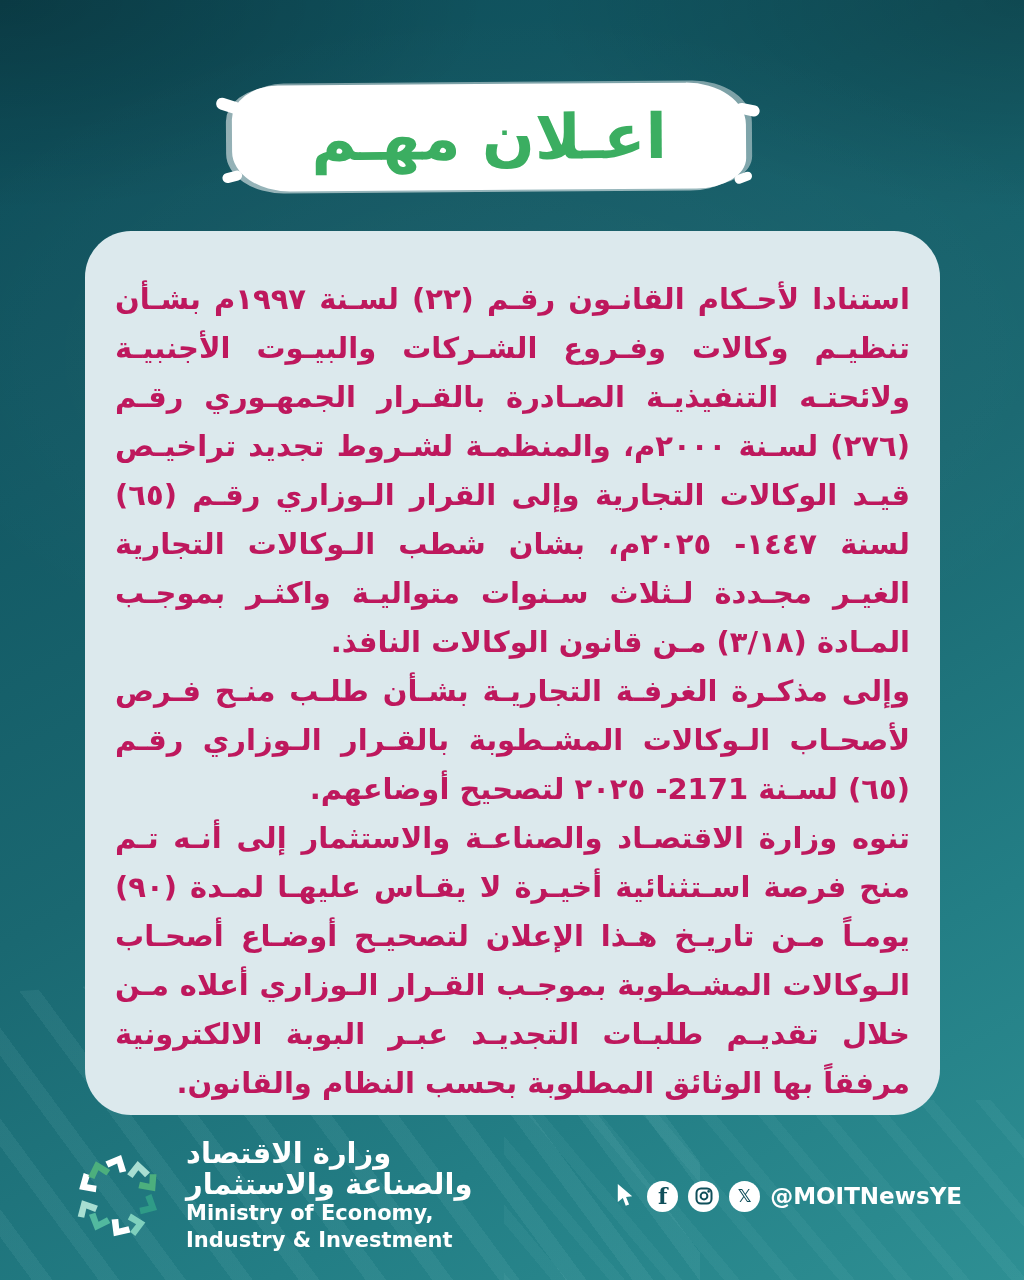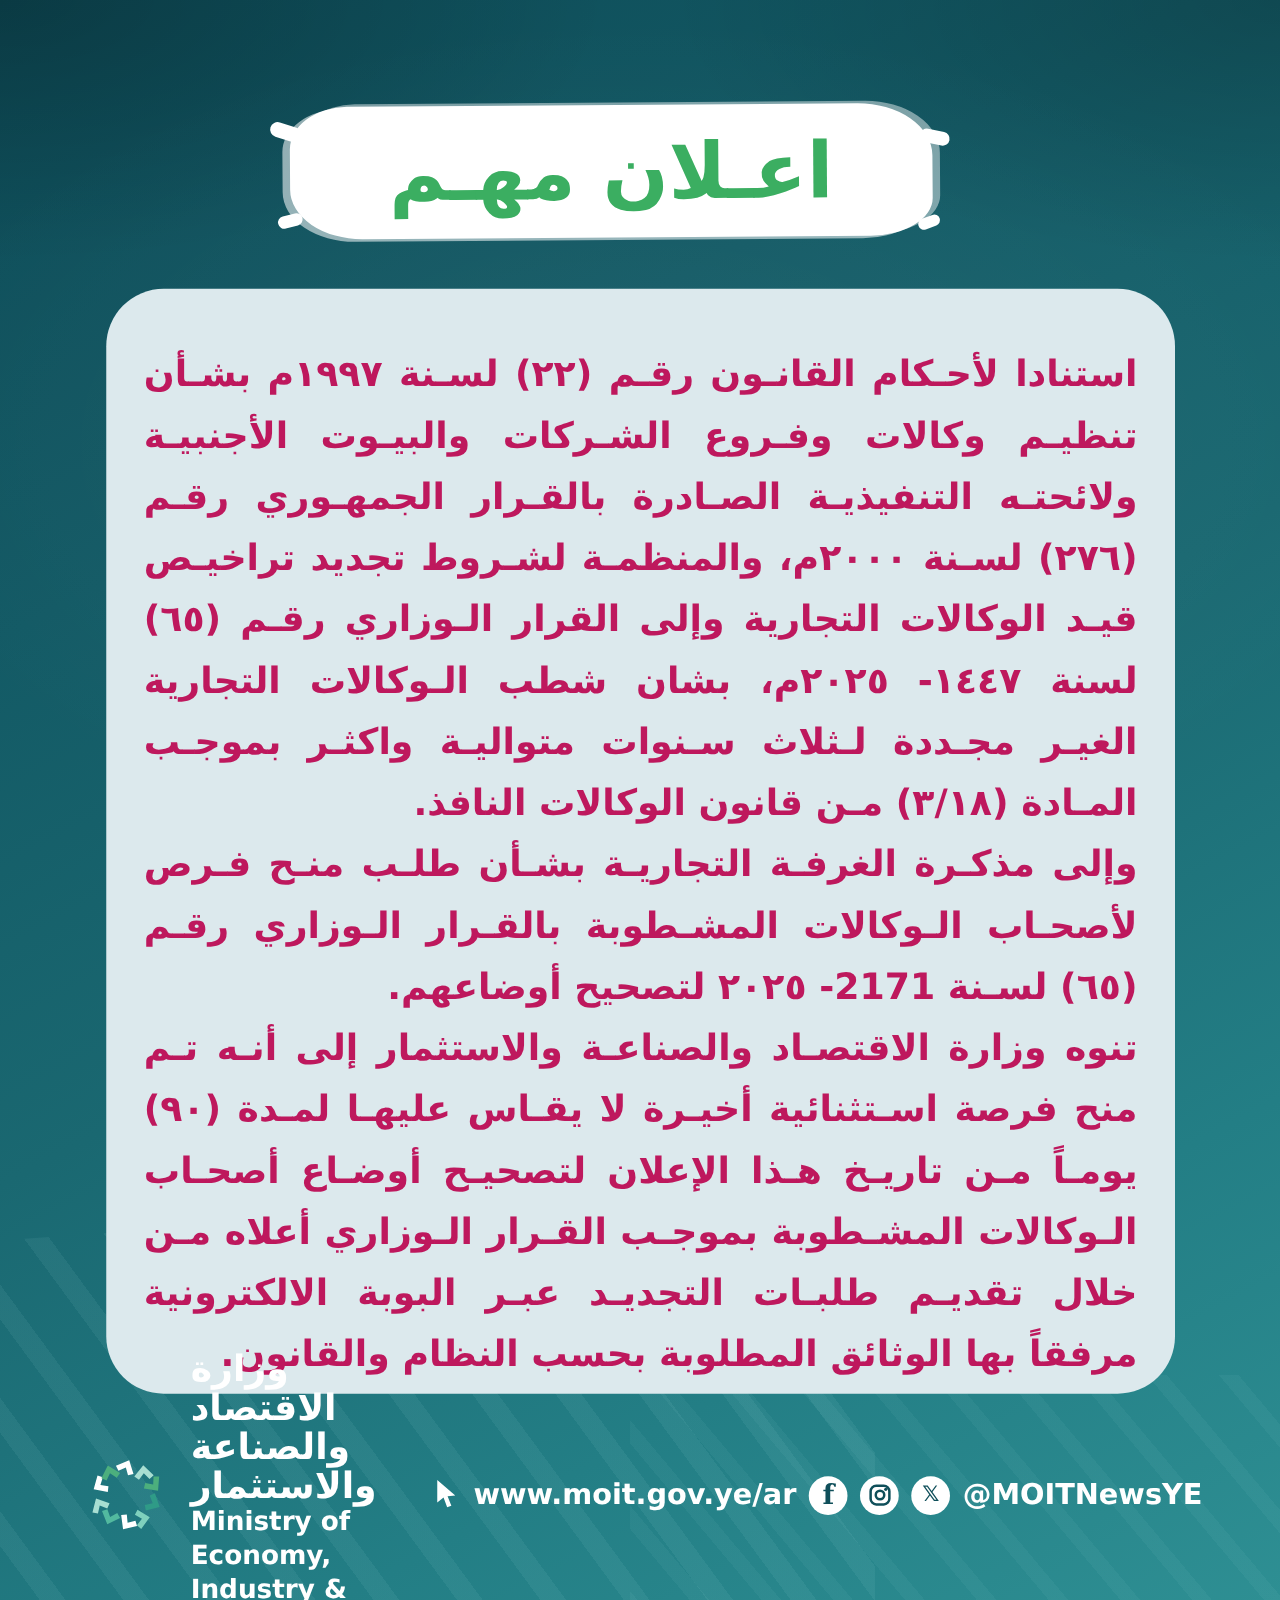--- a/index.html
+++ b/index.html
@@ -142,21 +142,20 @@
       <span class="en">Industry &amp; Investment</span>
     </div>
   </div>
 
   <div class="links">
     <span class="cursor-wrap">
       <svg width="20" height="24" viewBox="0 0 14 20">
         <path d="M1 0 L1 15 L5.2 11.6 L7.6 18.2 L10.4 17.1 L7.9 10.8 L13 10.3 Z" fill="#ffffff"></path>
       </svg>
     </span>
-    <span class="url">www.moit.gov.ye/ar</span>
     <span class="icon-circle fb">
         <span>f</span>
       </span>
     <span class="icon-circle">
       <svg width="18" height="18" viewBox="0 0 18 18">
         <rect x="1.5" y="1.5" width="15" height="15" rx="4.5" fill="none" stroke="#0f4f5a" stroke-width="2"></rect>
         <circle cx="9" cy="9" r="3.4" fill="none" stroke="#0f4f5a" stroke-width="2"></circle>
         <circle cx="13.6" cy="4.4" r="1.3" fill="#0f4f5a"></circle>
       </svg>
     </span>

